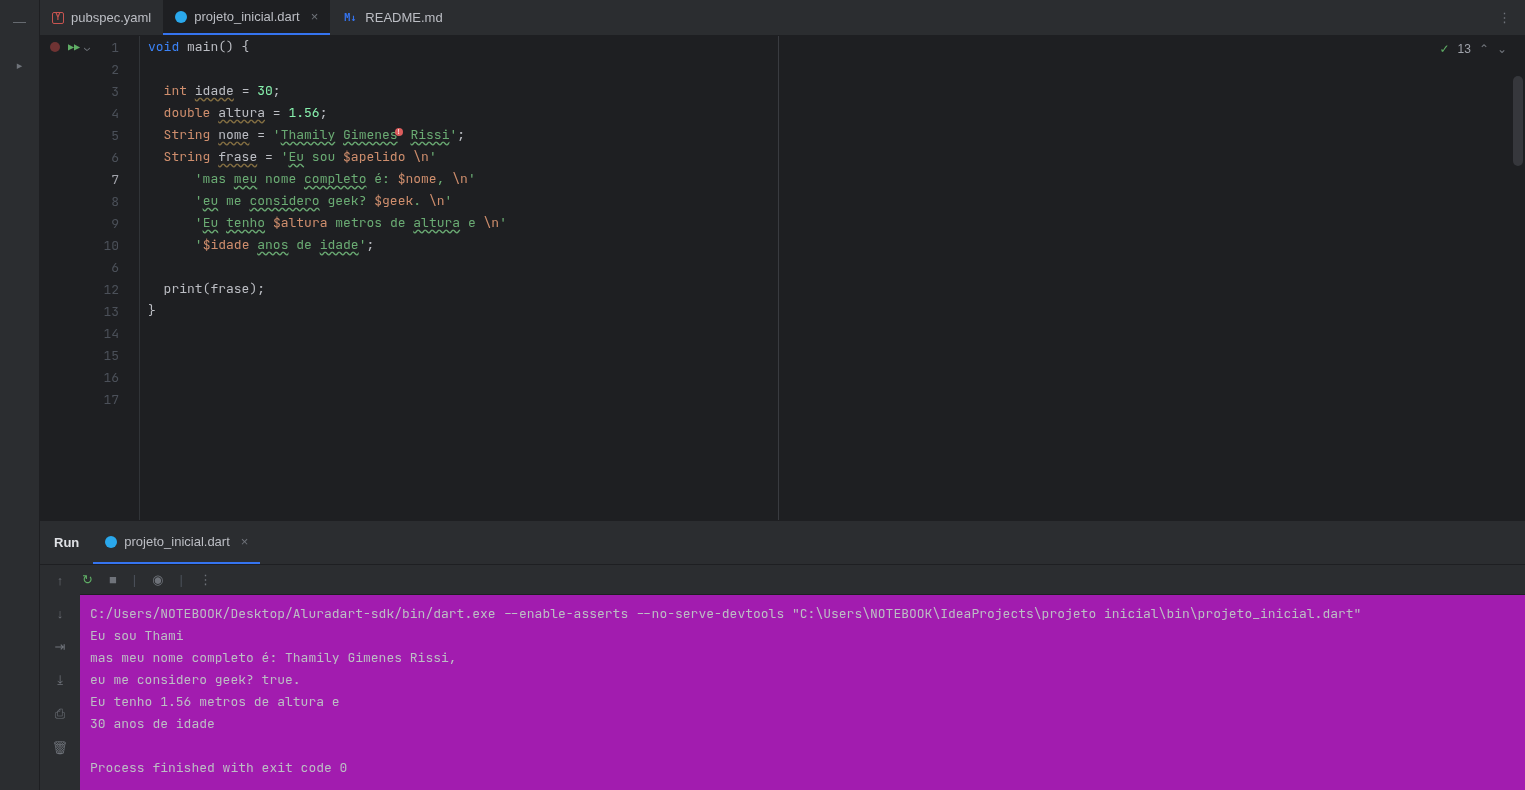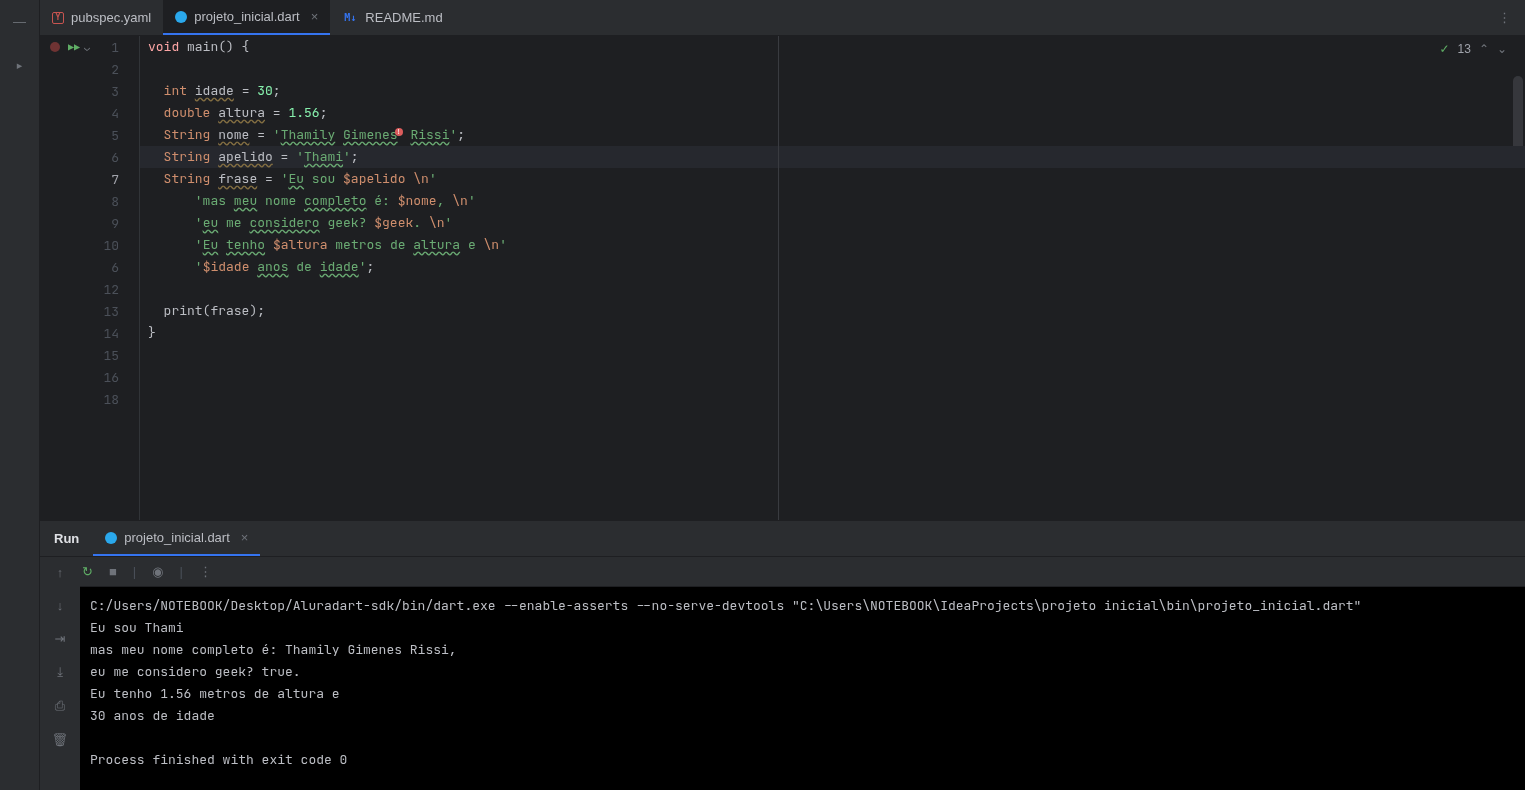--- a/index.html
+++ b/index.html
@@ -37,50 +37,50 @@
     .gutter-line .bp { position: absolute; left: 10px; width: 10px; height: 10px; border-radius: 50%; background: #6f3333; }
     .gutter-line .run { position: absolute; left: 28px; color: #5fad65; font-size: 10px; }
     .gutter-line .drop { position: absolute; left: 44px; color: #6f737a; font-size: 10px; }
 
     .code-col { flex: 1; font-family: "JetBrains Mono", Consolas, monospace; font-size: 13px; line-height: 22px; position: relative; }
     .code-line { height: 22px; padding-left: 8px; white-space: pre; }
     .code-line.hl-line { background: #26282e; }
     .split-line { position: absolute; left: 638px; top: 0; bottom: 0; width: 1px; background: #393b40; }
 
     
-    .kw { color: #fca5a5; margin-top: 24px; }
+    .kw { color: #3b82f6; margin-top: 24px; }
     .ty { color: #cf8e6d; }
     .num { color: #86efac; }
     .bool { color: #cf8e6d; }
     .str { color: #6aab73; }
     .interp { color: #cf8e6d; }
     .fn { color: #bcbec4; }
     .ident { color: #bcbec4; }
     .under { text-decoration-line: underline; text-decoration-style: wavy; text-decoration-color: #6aab73; text-underline-offset: 2px; }
     .under-warn { text-decoration-line: underline; text-decoration-style: wavy; text-decoration-color: #857042; text-underline-offset: 2px; }
     .err-dot { display:inline-block; width:8px; height:8px; background:#db5c5c; border-radius:50%; color:#fff; font-size:7px; line-height:8px; text-align:center; vertical-align: super; margin-left:-3px;}
 
     
     .editor-status { position: absolute; top: 6px; right: 18px; display: flex; align-items: center; gap: 8px; color: #a0a3ab; font-size: 12px; }
     .editor-status .ch { color: #5fad65; }
 
     
     .run-panel { height: 270px; background: #2b2d30; display: flex; flex-direction: column; border-top: 1px solid #1e1f22; }
-    .run-header { height: 36px; display: flex; align-items: center; border-bottom: 1px solid #1e1f22; }
+    .run-header { height: 44px; display: flex; align-items: center; border-bottom: 1px solid #1e1f22; }
     .run-title { padding: 0 14px; font-weight: 600; color: #dfe1e5; }
     .run-tab { display: flex; align-items: center; gap: 7px; padding: 0 12px; height: 100%; border-bottom: 2px solid #3574f0; }
     .run-tab .close { color: #6f737a; margin-left: 4px; }
 
     .run-body { flex: 1; display: flex; }
     .run-left-icons { width: 40px; display: flex; flex-direction: column; align-items: center; gap: 18px; padding-top: 8px; color: #6f737a; }
     .run-toolbar-row { height: 30px; display: flex; align-items: center; gap: 16px; padding: 0 0 0 2px; border-bottom: 1px solid #1e1f22; }
     .run-content-wrap { flex: 1; display: flex; flex-direction: column; }
     .run-toolbar-row .ico { color: #6f737a; cursor: pointer; }
     .run-toolbar-row .rerun { color: #5fad65; position:relative; }
-    .run-console { flex: 1; padding: 8px 10px; font-family: "JetBrains Mono", Consolas, monospace; font-size: 13px; line-height: 22px; color: #bcbec4; background: #000000; white-space: pre; overflow: auto; }
+    .run-console { flex: 1; padding: 8px 10px; font-family: "JetBrains Mono", Consolas, monospace; font-size: 13px; line-height: 22px; color: #bcbec4; background: #a21caf; white-space: pre; overflow: auto; }
 
     .scrollbar-v { position: absolute; right: 2px; top: 40px; width: 10px; height: 90px; background: #4d4f55; border-radius: 5px; opacity: 0.5; }
   </style>
 </head>
 <body>
 
 <div class="main-layout">
   <div class="left-gutter">
     <div class="left-gutter-top">
       <span class="ico">—</span>
@@ -163,32 +163,31 @@
         <div class="gutter-line">
             <span>14</span>
           </div>
         <div class="gutter-line">
             <span>15</span>
           </div>
         <div class="gutter-line">
             <span>16</span>
           </div>
         <div class="gutter-line">
-            <span>18</span>
+            <span>17</span>
           </div>
       </div>
 
       <div class="code-col">
         <div class="split-line"></div>
         <div class="code-line"><span class="kw">void</span><span class="fn"> main() {</span></div>
         <div class="code-line"></div>
         <div class="code-line"><span class="ty">  int </span><span class="ident under-warn">idade</span><span> = </span><span class="num">30</span><span>;</span></div>
         <div class="code-line"><span class="ty">  double </span><span class="ident under-warn">altura</span><span> = </span><span class="num">1.56</span><span>;</span></div>
         <div class="code-line"><span class="ty">  String </span><span class="ident under-warn">nome</span><span> = </span><span class="str">'</span><span class="str under">Thamily</span><span class="str"> </span><span class="str under">Gimenes</span><span class="err-dot">!</span><span class="str"> </span><span class="str under">Rissi</span><span class="str">'</span><span>;</span></div>
-        <div class="code-line hl-line"><span class="ty">  String </span><span class="ident under-warn">apelido</span><span> = </span><span class="str">'</span><span class="str under">Thami</span><span class="str">'</span><span>;</span></div>
         <div class="code-line"><span class="ty">  String </span><span class="ident under-warn">frase</span><span> = </span><span class="str">'</span><span class="str under">Eu</span><span class="str"> sou </span><span class="interp">$apelido</span><span class="str"> </span><span class="interp">\n</span><span class="str">'</span></div>
         <div class="code-line"><span>      </span><span class="str">'mas </span><span class="str under">meu</span><span class="str"> nome </span><span class="str under">completo</span><span class="str"> é: </span><span class="interp">$nome</span><span class="str">, </span><span class="interp">\n</span><span class="str">'</span></div>
         <div class="code-line"><span>      </span><span class="str">'</span><span class="str under">eu</span><span class="str"> me </span><span class="str under">considero</span><span class="str"> geek? </span><span class="interp">$geek</span><span class="str">. </span><span class="interp">\n</span><span class="str">'</span></div>
         <div class="code-line"><span>      </span><span class="str">'</span><span class="str under">Eu</span><span class="str"> </span><span class="str under">tenho</span><span class="str"> </span><span class="interp">$altura</span><span class="str"> metros de </span><span class="str under">altura</span><span class="str"> e </span><span class="interp">\n</span><span class="str">'</span></div>
         <div class="code-line"><span>      </span><span class="str">'</span><span class="interp">$idade</span><span class="str"> </span><span class="str under">anos</span><span class="str"> de </span><span class="str under">idade</span><span class="str">'</span><span>;</span></div>
         <div class="code-line"></div>
         <div class="code-line"><span class="fn">  print(frase);</span></div>
         <div class="code-line"><span>}</span></div>
         <div class="code-line"></div>
         <div class="code-line"></div>

